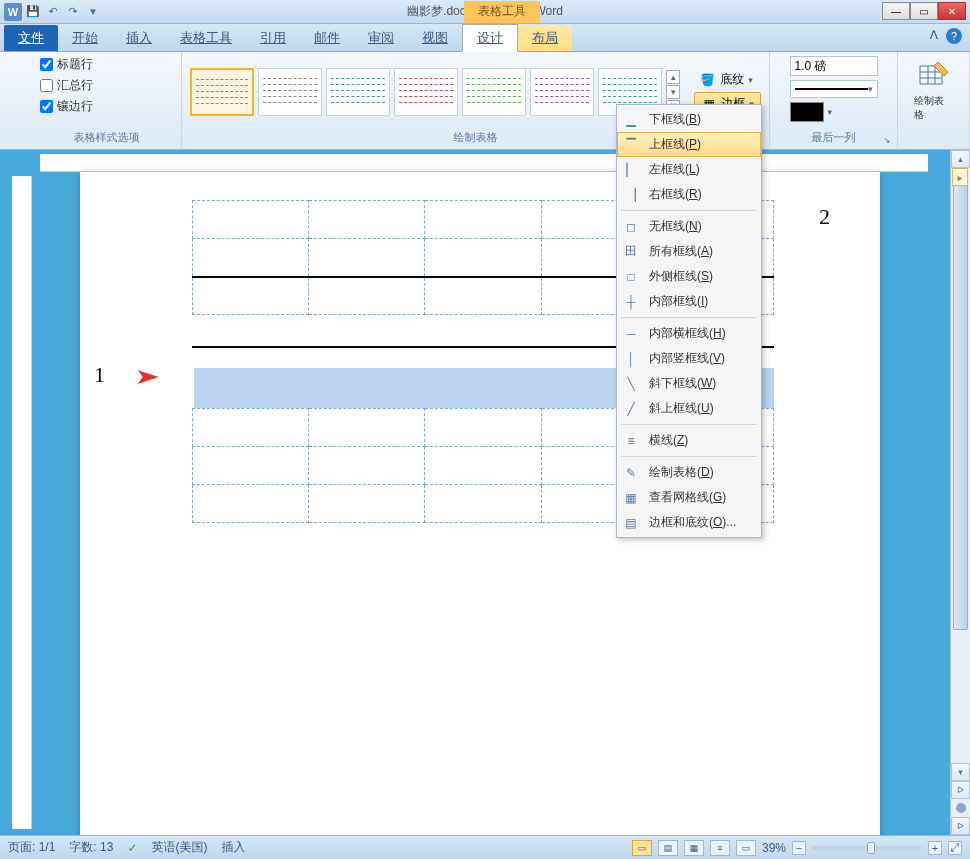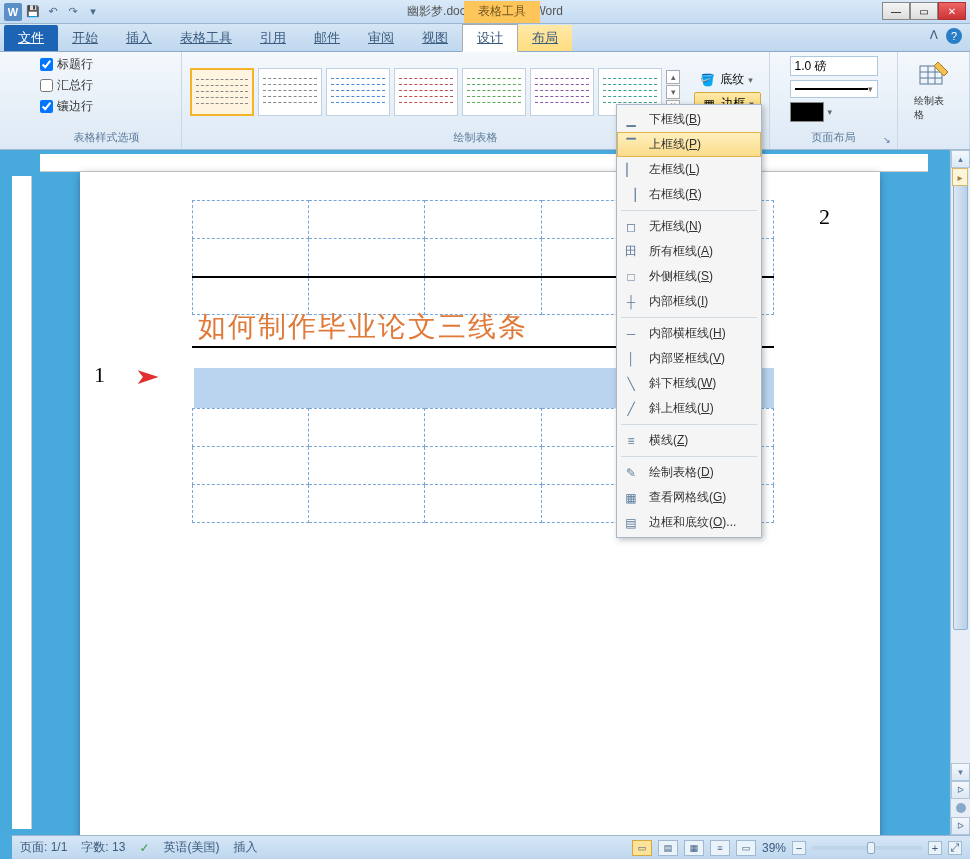--- a/index.html
+++ b/index.html
@@ -89,21 +89,21 @@
 .vscroll { position: absolute; right: 0; top: 150px; bottom: 24px; width: 20px; background: #e7eef6; border-left: 1px solid #b0c4da; display: flex; flex-direction: column; }
 .vscroll .sbtn { height: 18px; background: linear-gradient(#f4f8fc,#dce8f4); border: 1px solid #b0c4da; font-size: 9px; display: flex; align-items: center; justify-content: center; color: #5a7a9a; }
 .vscroll .thumb { flex: 0 0 auto; margin: 2px; background: linear-gradient(90deg,#dce8f4,#b8d0e8); border: 1px solid #94b2d0; border-radius: 2px; height: 460px; }
 .vscroll .track { flex: 1; }
 .vscroll .nav-btns { display: flex; flex-direction: column; }
 .browse-obj { width: 10px; height: 10px; border-radius: 50%; background: #8aa8c8; margin: 4px auto; }
 
 .side-tab { position: absolute; right: 2px; top: 168px; width: 16px; height: 18px; background: #fdf5da; border: 1px solid #d5b86a; font-size: 10px; display: flex; align-items: center; justify-content: center; color: #a08040; z-index: 5; }
 
 
-.statusbar { position: absolute; bottom: 0; left: 12px; right: 0; height: 24px; background: linear-gradient(#d5e6f6,#bfd7ee); border-top: 1px solid #9db6d0; display: flex; align-items: center; padding: 0 8px; font-size: 12px; color: #3b5b7f; gap: 14px; }
+.statusbar { position: absolute; bottom: 0; left: 0; right: 0; height: 24px; background: linear-gradient(#d5e6f6,#bfd7ee); border-top: 1px solid #9db6d0; display: flex; align-items: center; padding: 0 8px; font-size: 12px; color: #3b5b7f; gap: 14px; }
 .status-right { position: absolute; right: 8px; display: flex; align-items: center; gap: 6px; }
 .view-btn { width: 20px; height: 16px; border: 1px solid #a0b8d0; background: #eaf2fa; font-size: 9px; display: flex; align-items: center; justify-content: center; }
 .view-btn.active { background: #fde29a; border-color: #d5a93e; }
 .zoom-slider { width: 110px; height: 4px; background: #c0d4e8; position: relative; border-radius: 2px; }
 .zoom-slider .knob { position: absolute; left: 50%; top: -4px; width: 8px; height: 12px; background: #eaf2fa; border: 1px solid #8aa8c8; border-radius: 2px; }
 .zoom-btn { width: 14px; height: 14px; border: 1px solid #a0b8d0; background: #eaf2fa; font-size: 11px; display: flex; align-items: center; justify-content: center; }
 
 .launcher { position: absolute; right: 2px; bottom: 2px; width: 12px; height: 12px; font-size: 9px; color: #5a7a9a; }
 </style>
 </head>
@@ -245,21 +245,21 @@
         <div style="width:88px; height:18px; border:1px solid #aec8e0; background:#fff; display:flex; align-items:center; padding:0 4px;">
             <div style="flex:1; height:2px; background:#000;"></div>
             <span style="font-size:9px;color:#666;">▾</span>
           </div>
       </div>
       <div style="display:flex; align-items:center; gap:4px;">
         <div class="pen-swatch"></div>
         <span style="font-size:9px;color:#666;">▾</span>
       </div>
     </div>
-    <div class="group-label">页面布局</div>
+    <div class="group-label">最后一列</div>
     <span class="launcher">↘</span>
   </div>
 
   <div class="group" style="width:72px;">
     <div class="big-btn">
       <svg class="bicon" viewBox="0 0 32 32">
           <rect x="2" y="6" width="22" height="18" fill="none" stroke="#5a7a9a"></rect>
           <line x1="2" y1="12" x2="24" y2="12" stroke="#5a7a9a"></line>
           <line x1="2" y1="18" x2="24" y2="18" stroke="#5a7a9a"></line>
           <line x1="10" y1="6" x2="10" y2="24" stroke="#5a7a9a"></line>
@@ -365,21 +365,20 @@
           </tr>
       <tr class="thick-top">
             <td style="border-top:2px solid #000;"></td>
             <td style="border-top:2px solid #000;"></td>
             <td style="border-top:2px solid #000;"></td>
             <td style="border-top:2px solid #000;"></td>
             <td style="border-top:2px solid #000;"></td>
           </tr>
     </tbody>
       </table>
-    <div class="doc-title">如何制作毕业论文三线条</div>
     <div style="position:absolute; left:112px; top:174px; width:582px; height:2px; background:#000;"></div>
     <div class="sel-row"></div>
     <table class="doc-table2">
       <tbody>
           <tr>
             <td></td>
             <td></td>
             <td></td>
             <td></td>
             <td></td>

